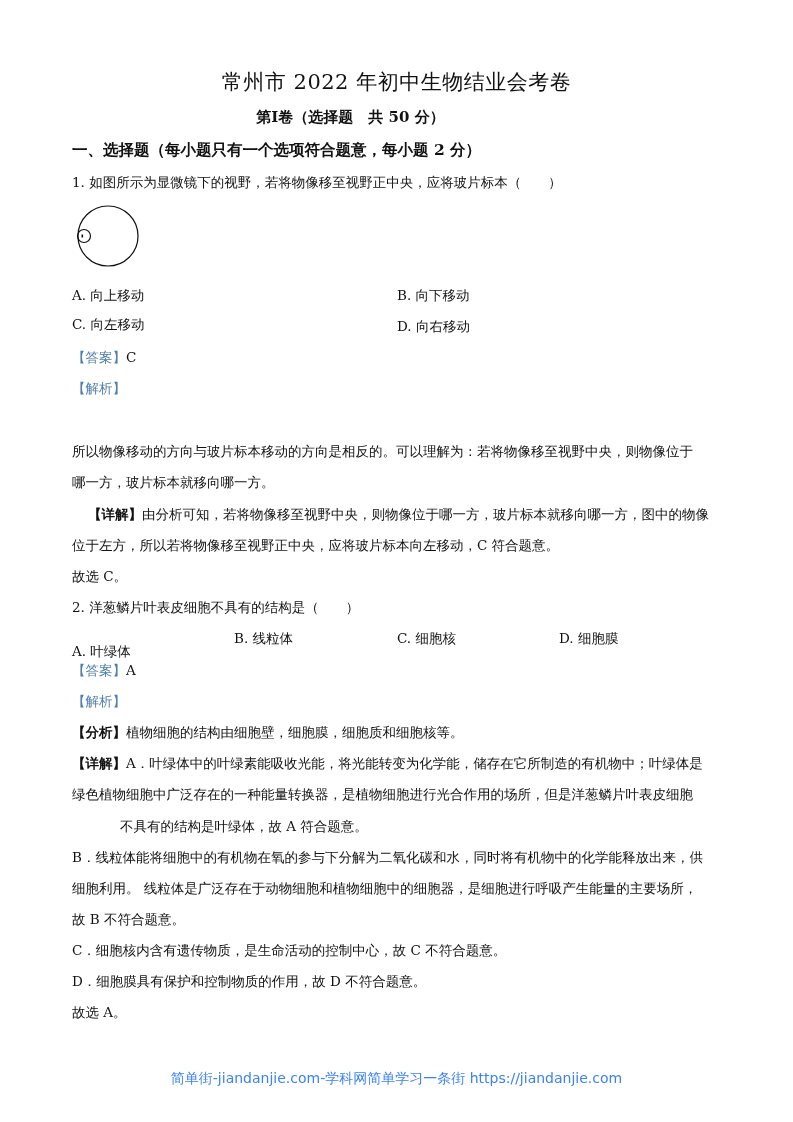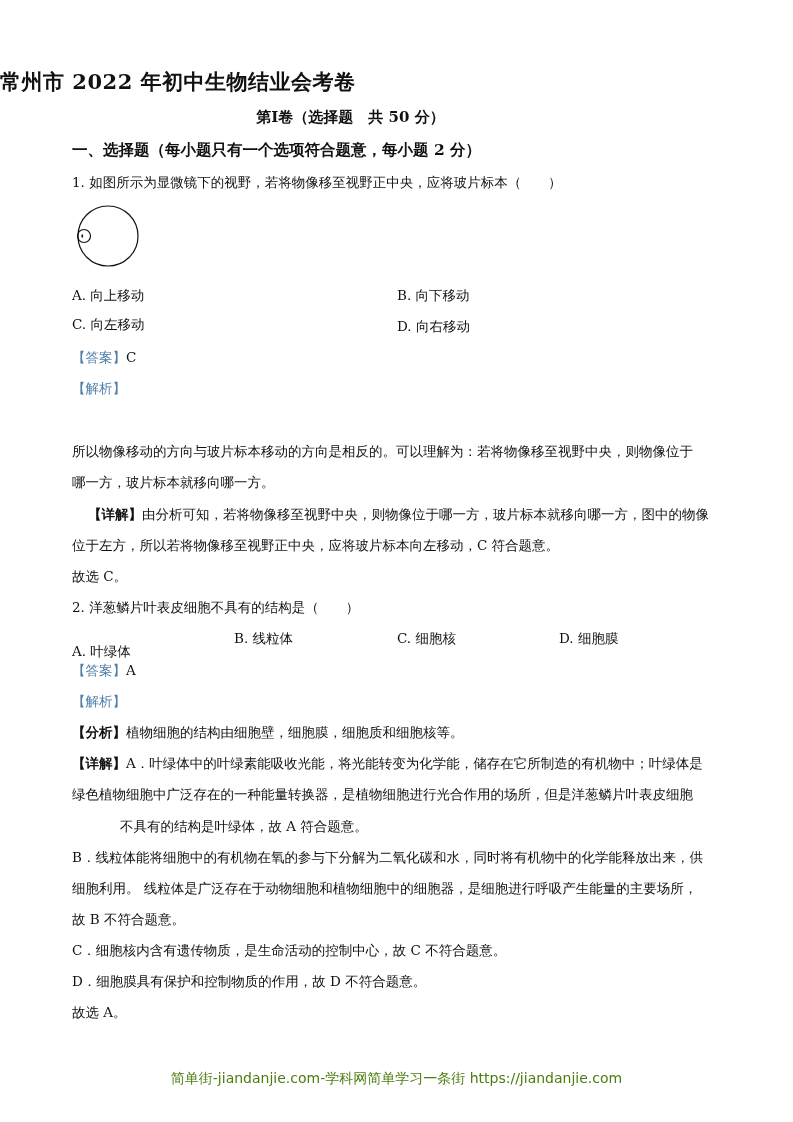--- a/index.html
+++ b/index.html
@@ -3,42 +3,42 @@
   <meta charset="utf-8">
   <style>
     html, body { margin: 0; padding: 0; background: #ffffff; }
     body {
       width: 793px; height: 1122px; position: relative; overflow: hidden;
       font-family: "DejaVu Serif", "Liberation Serif", serif;
       color: #111;
     }
     .page { position: absolute; left: 0; top: 0; width: 793px; height: 1122px; }
     .title {
-      position: absolute; top: 68px; left: 0; width: 793px; text-align: left;
-      font-size: 21px; font-weight: bold; letter-spacing: 0.5px;
+      position: absolute; top: 68px; left: 0; width: 793px; text-align: center;
+      font-size: 21px; font-weight: normal; letter-spacing: 0.5px;
     }
     .subtitle {
       position: absolute; top: 108px; left: 0; width: 701px; text-align: center;
       font-size: 15px; font-weight: bold;
     }
     .section {
       position: absolute; top: 140px; left: 72px;
       font-size: 15.5px; font-weight: bold;
     }
     .line {
       position: absolute; left: 72px; width: 655px;
       font-size: 13.5px; line-height: 18px; white-space: nowrap;
     }
     .blue { color: #4f7ea8; }
     .opt { position: absolute; font-size: 13.5px; white-space: nowrap; }
     .figure { position: absolute; left: 75px; top: 203px; width: 66px; height: 66px; }
     .footer {
       position: absolute; top: 1070px; left: 0; width: 793px; text-align: center;
       font-family: "DejaVu Sans", "Liberation Sans", sans-serif;
-      font-size: 14px; color: #4d7c0f;
+      font-size: 14px; color: #3b82f6;
     }
   </style>
 </head>
 <body>
 
 <div class="page">
 
   <div class="title">常州市 2022 年初中生物结业会考卷</div>
   <div class="subtitle">第Ⅰ卷（选择题　共 50 分）</div>
   <div class="section">一、选择题（每小题只有一个选项符合题意，每小题 2 分）</div>

